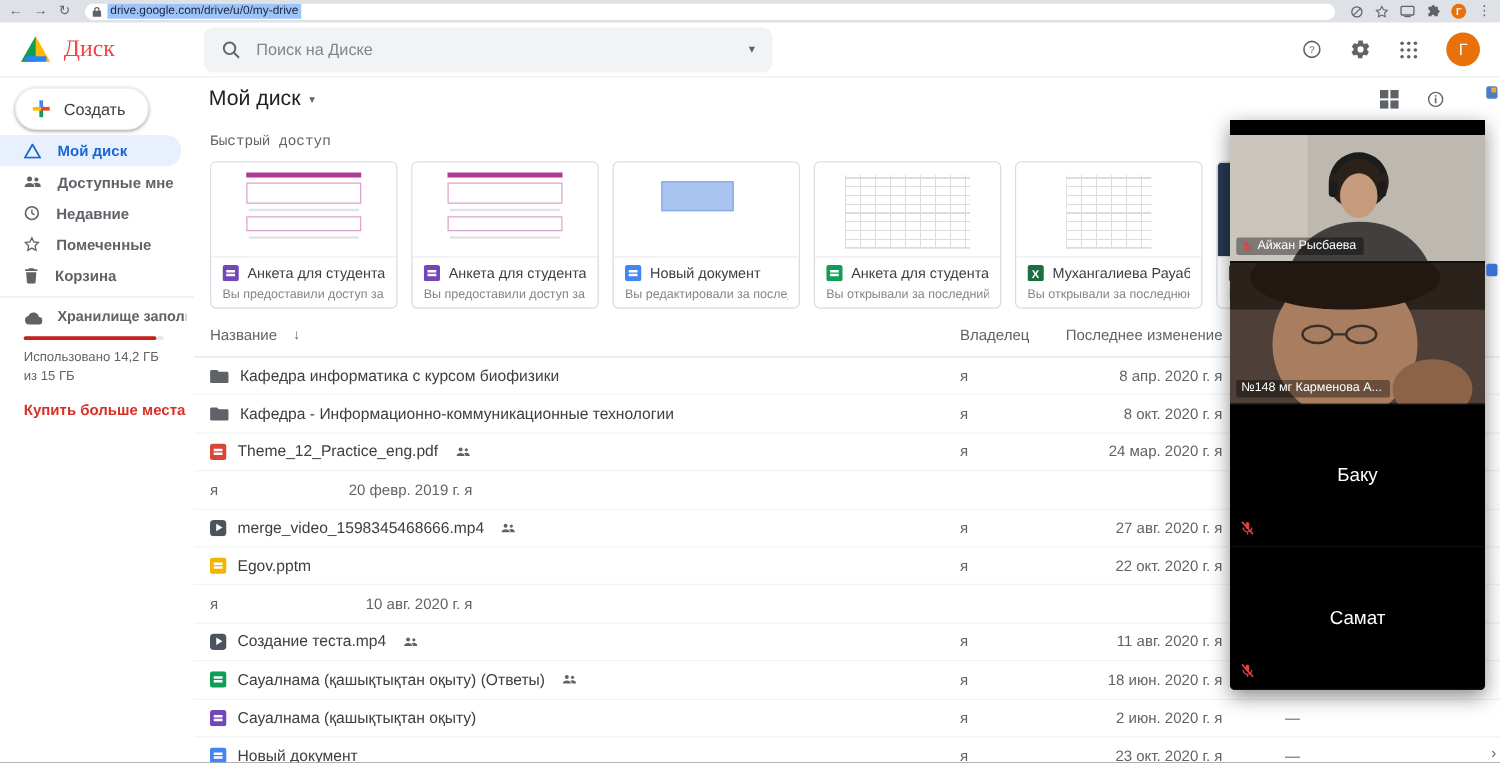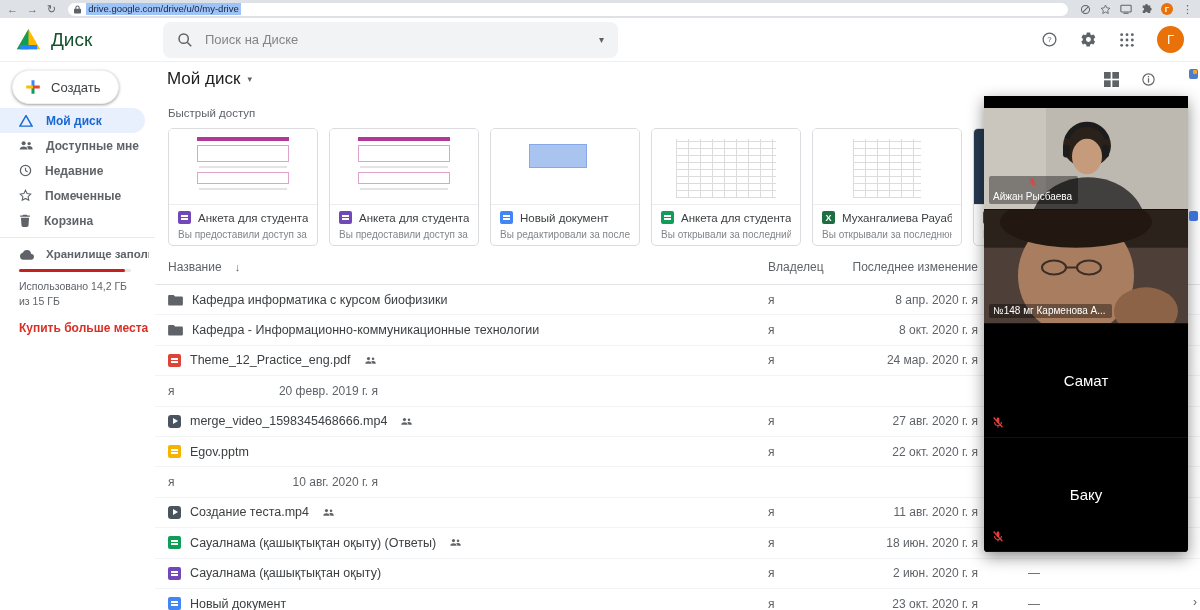--- a/index.html
+++ b/index.html
@@ -18,21 +18,21 @@
   .addr { flex:1; height:13px; background:#fff; border-radius:7px; display:flex;
           align-items:center; padding:0 6px; gap:5px; min-width:0; margin:0 3px; }
   .url  { font-size:9.5px; color:#18253f; background:#9ec3f7; padding:0 2px; white-space:nowrap; line-height:12px; }
   .bav  { width:12px; height:12px; border-radius:50%; background:#e8710a; color:#fff;
           font-size:8px; font-weight:bold; display:flex; align-items:center; justify-content:center; cursor:pointer; }
 
   
   .dhead { position:absolute; top:18px; left:0; right:0; height:44px; background:#fff;
            display:flex; align-items:center; border-bottom:1px solid #edeff2; z-index:10; }
   .dlogo { display:flex; align-items:center; gap:9px; width:155px; padding-left:15px; flex:none; }
-  .dname { font-size:19px; color:#14532d; }
+  .dname { font-size:19px; color:#ef4444;font-family:Liberation Serif, serif; }
   .search{ width:455px; height:36px; background:#f1f3f4; border-radius:8px; display:flex;
            align-items:center; padding:0 14px; gap:12px; margin-left:8px; }
   .search input { border:none; background:transparent; outline:none; flex:1; font-size:13px; color:#3c4043;
                   font-family:"Liberation Sans","DejaVu Sans",sans-serif; }
   .search input::placeholder { color:#80868b; }
   .scaret { color:#5f6368; font-size:10px; cursor:pointer; }
   .hicons { margin-left:auto; display:flex; align-items:center; gap:22px; padding-right:16px; }
   .hav { width:27px; height:27px; border-radius:50%; background:#e8710a; color:#fff; font-size:13px;
          display:flex; align-items:center; justify-content:center; cursor:pointer; }
   .hic { cursor:pointer; }
@@ -58,21 +58,21 @@
   .sprog i { display:block; height:100%; background:#c5221f; border-radius:2px; }
   .susage { font-size:10.5px; color:#5f6368; line-height:1.4; width:112px; }
   .buy { margin-top:13px; color:#d93025; font-size:12px; font-weight:bold; cursor:pointer; }
 
   
   .content { position:absolute; top:62px; left:155px; right:0; bottom:0; background:#fff; }
   .chead { height:34px; display:flex; align-items:center; padding:0 44px 0 12px; }
   .ctitle { font-size:17px; color:#202124; display:flex; align-items:center; gap:7px; cursor:pointer; }
   .ctitle .cv { font-size:9px; color:#5f6368; }
   .cicons { margin-left:auto; display:flex; align-items:center; gap:22px; }
-  .qalabel { padding:11px 0 9px 13px; font-size:11.5px; color:#5f6368; }
+  .qalabel { padding:11px 0 9px 13px; font-size:11.5px; color:#5f6368;font-family:Liberation Mono, monospace; }
   .cards { display:flex; gap:11px; padding-left:13px; }
   .card { width:150px; height:118px; border:1px solid #dadce0; border-radius:5px; overflow:hidden;
           background:#fff; flex:none; cursor:pointer; }
   .cthumb { height:76px; border-bottom:1px solid #ebedef; position:relative; background:#fff; overflow:hidden; }
   .cfoot { padding:6px 9px 0; }
   .cf1 { display:flex; align-items:center; gap:7px; font-size:11.5px; color:#3c4043;
          white-space:nowrap; overflow:hidden; }
   .cf2 { font-size:10px; color:#80868b; margin-top:5px; white-space:nowrap; overflow:hidden; }
 
   
@@ -116,21 +116,21 @@
   .shic { flex:none; margin-left:4px; }
 
   
   .zoom { position:absolute; left:984px; top:96px; width:204px; height:456px; background:#000;
           z-index:50; box-shadow:0 5px 16px rgba(0,0,0,.45); border-radius:0 0 4px 4px; overflow:hidden; }
   .zt { position:relative; height:114px; border-bottom:1px solid #121212; overflow:hidden; background:#000; cursor:pointer; }
   .zvid { position:absolute; left:0; right:0; bottom:0; top:0; }
   .zvid.letterbox { top:12px; }
   .zlabel { position:absolute; left:5px; bottom:5px; display:inline-flex; align-items:center; gap:4px;
             background:rgba(0,0,0,.38); color:#fff; font-size:10px; padding:1px 6px 2px 4px; border-radius:2px;
-            white-space:nowrap; max-width:190px; overflow:hidden;flex-direction:column; }
+            white-space:nowrap; max-width:190px; overflow:hidden; }
   .zcenter { position:absolute; inset:0; display:flex; align-items:center; justify-content:center;
              color:#fff; font-size:15px; }
   .zmic { position:absolute; left:8px; bottom:8px; }
 
   
   .edge1 { position:absolute; left:1189px; top:69px; width:9px; height:10px; background:#4d7cc9;
            border-radius:2px; z-index:70; cursor:pointer; }
   .edge1::after { content:""; position:absolute; right:1px; top:1px; width:4px; height:4px;
                   background:#f5a623; border-radius:1px; }
   .edge2 { position:absolute; left:1189px; top:211px; width:9px; height:10px; background:#3b6fd4;
@@ -617,40 +617,40 @@
           <ellipse cx="105" cy="58" rx="12" ry="7" fill="none" stroke="#3a2e26" stroke-width="2"></ellipse>
           <line x1="82" y1="58" x2="93" y2="58" stroke="#3a2e26" stroke-width="2"></line>
           <ellipse cx="162" cy="102" rx="32" ry="24" fill="#8d6347"></ellipse>
         </svg>
       </div>
       <span class="zlabel">
         <span>№148 мг Карменова А...</span>
       </span>
     </div>
     <div class="zt">
+      <div class="zcenter">Баку</div>
+      <span class="zmic">
+        <svg width="12" height="13" viewBox="0 0 12 12">
+            <rect x="4.6" y="1" width="2.8" height="5.6" rx="1.4" fill="#e04040"></rect>
+            <path d="M2.6 5.6 a3.4 3.4 0 0 0 6.8 0" stroke="#e04040" stroke-width="1.1" fill="none"></path>
+            <line x1="6" y1="9.2" x2="6" y2="11" stroke="#e04040" stroke-width="1.1"></line>
+            <line x1="1.6" y1="1" x2="10.4" y2="10.8" stroke="#e04040" stroke-width="1.3"></line>
+          </svg>
+      </span>
+    </div>
+    <div class="zt">
       <div class="zcenter">Самат</div>
       <span class="zmic">
         <svg width="12" height="13" viewBox="0 0 12 12">
             <rect x="4.6" y="1" width="2.8" height="5.6" rx="1.4" fill="#e04040"></rect>
             <path d="M2.6 5.6 a3.4 3.4 0 0 0 6.8 0" stroke="#e04040" stroke-width="1.1" fill="none"></path>
             <line x1="6" y1="9.2" x2="6" y2="11" stroke="#e04040" stroke-width="1.1"></line>
             <line x1="1.6" y1="1" x2="10.4" y2="10.8" stroke="#e04040" stroke-width="1.3"></line>
           </svg>
       </span>
     </div>
-    <div class="zt">
-      <div class="zcenter">Баку</div>
-      <span class="zmic">
-        <svg width="12" height="13" viewBox="0 0 12 12">
-            <rect x="4.6" y="1" width="2.8" height="5.6" rx="1.4" fill="#e04040"></rect>
-            <path d="M2.6 5.6 a3.4 3.4 0 0 0 6.8 0" stroke="#e04040" stroke-width="1.1" fill="none"></path>
-            <line x1="6" y1="9.2" x2="6" y2="11" stroke="#e04040" stroke-width="1.1"></line>
-            <line x1="1.6" y1="1" x2="10.4" y2="10.8" stroke="#e04040" stroke-width="1.3"></line>
-          </svg>
-      </span>
-    </div>
   </div>
 
   <div class="edge1"></div>
   <div class="edge2"></div>
   <span class="scrollr">›</span>
 
 </div>
 
 </body></html>

